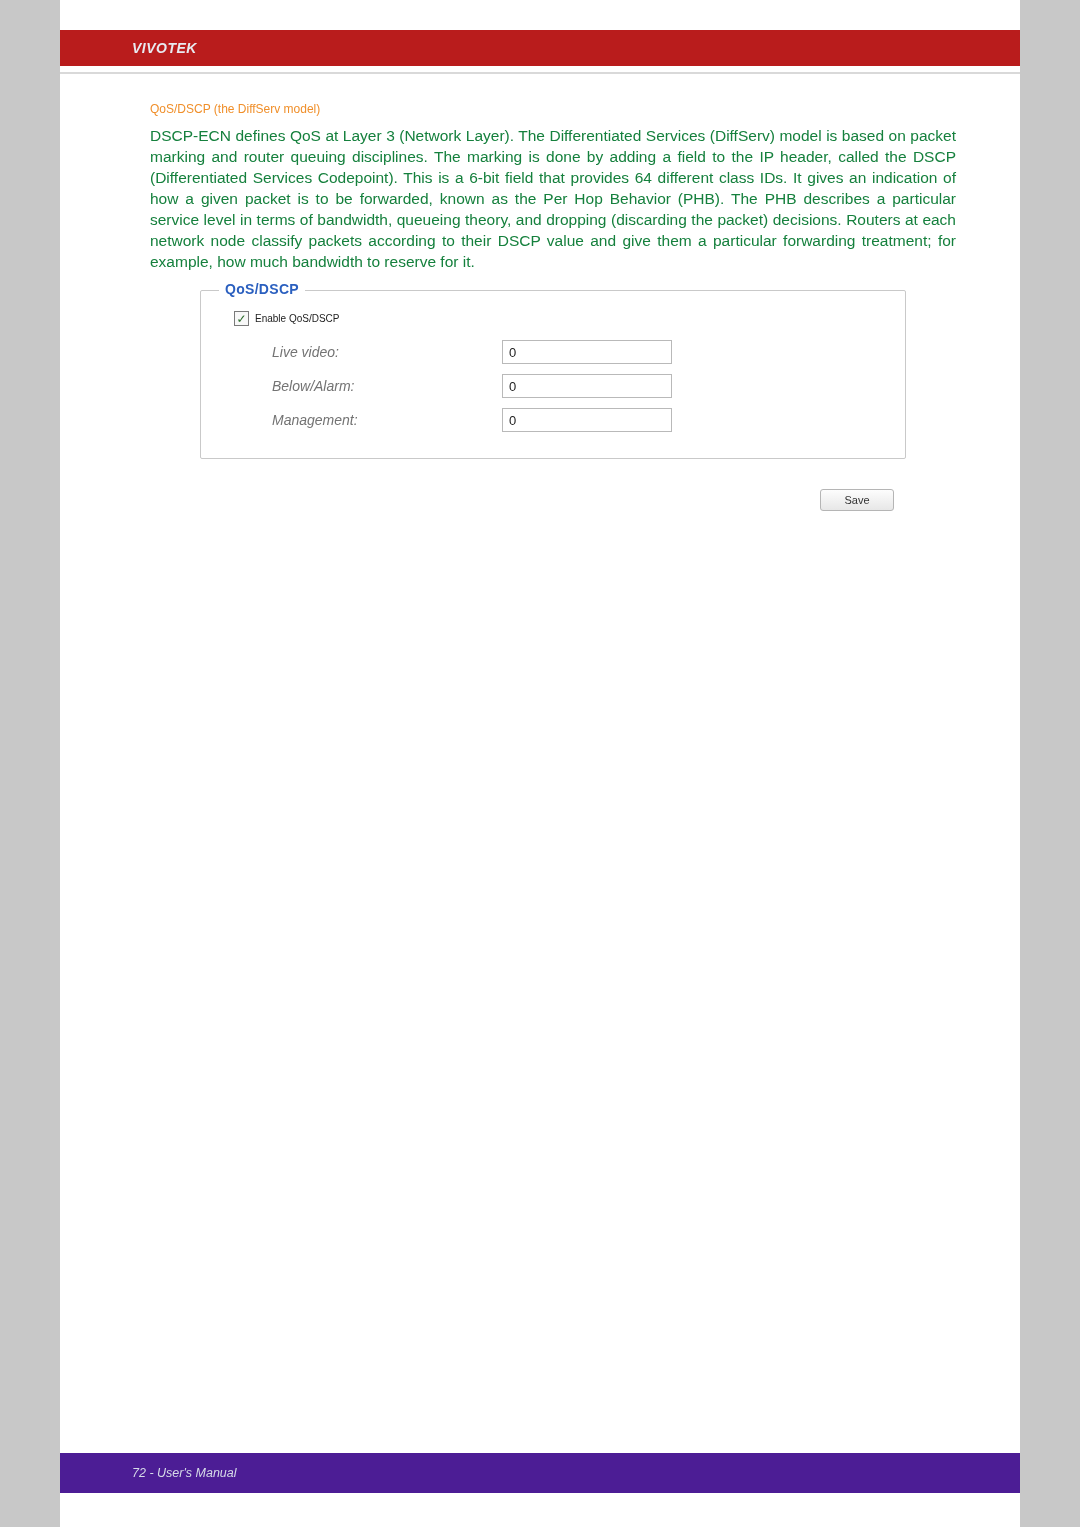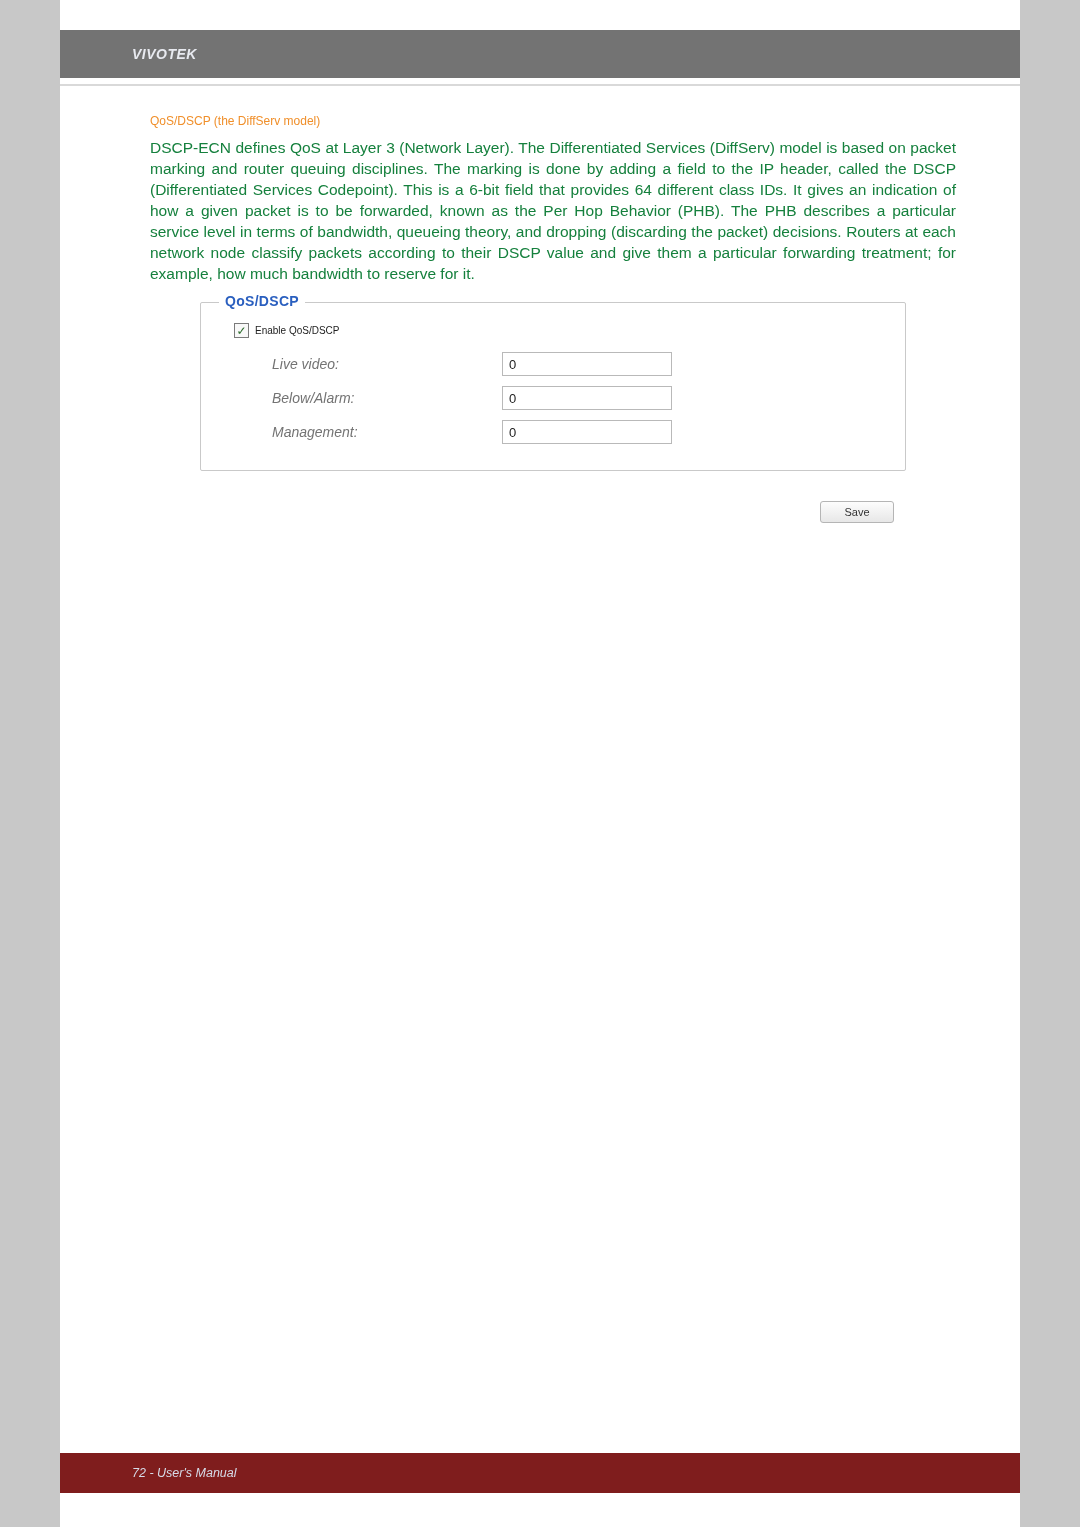--- a/index.html
+++ b/index.html
@@ -11,22 +11,22 @@
     justify-content: center;
     align-items: flex-start;
   }
   .page {
     width: 960px;
     background: #ffffff;
     min-height: 1527px;
     position: relative;
   }
   .header-band {
-    background: #737373;
-    height: 48px;
+    background: #b91c1c;
+    height: 36px;
     width: 100%;
     display: flex;
     align-items: center;
     padding-left: 72px;
     margin-top: 30px;
   }
   .brand {
     color: #e8eaf0;
     font-style: italic;
     font-weight: bold;
@@ -129,21 +129,21 @@
     font-size: 11px;
     color: #333;
     cursor: pointer;
   }
   .footer {
     position: absolute;
     bottom: 34px;
     left: 0;
     width: 100%;
     height: 40px;
-    background: #7f1d1d;
+    background: #4c1d95;
     display: flex;
     align-items: center;
     padding-left: 72px;
   }
   .footer-text {
     color: #d6dbe8;
     font-style: italic;
     font-size: 12.5px;
   }
 </style>

